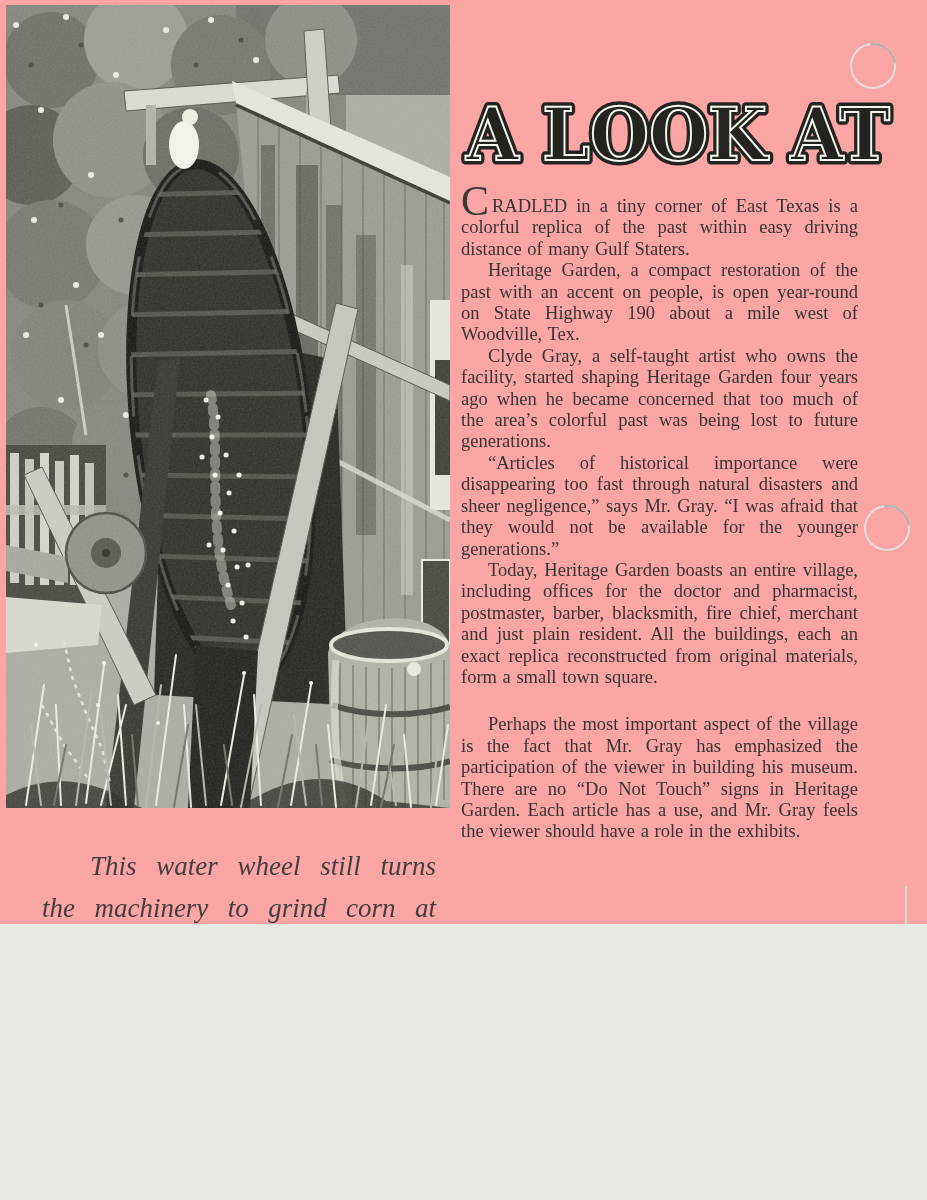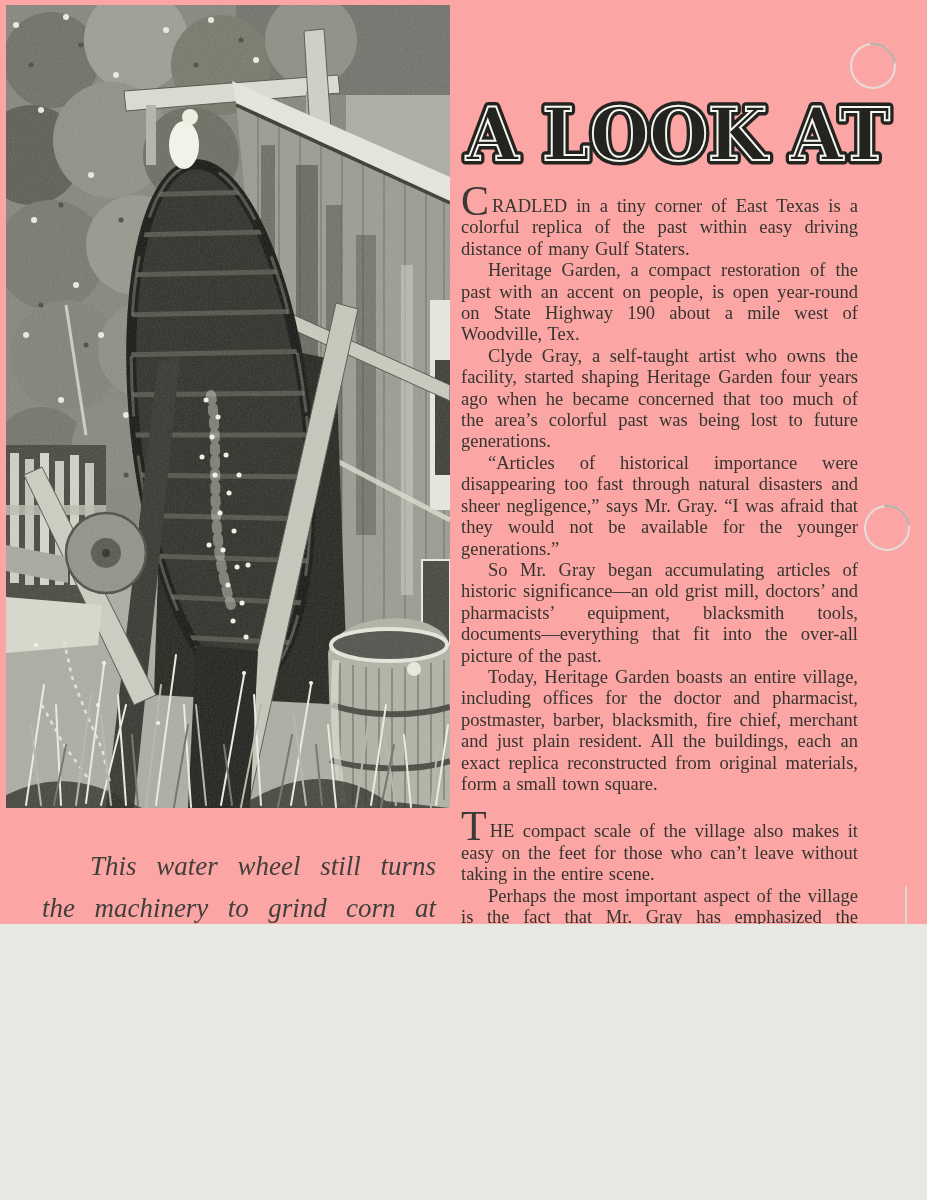--- a/index.html
+++ b/index.html
@@ -226,26 +226,24 @@
     </svg>
   </div>
 
   <div class="column">
 
     <section>
       <p class="lead"><span class="cap">C</span><span>RADLED in a tiny corner of East Texas is a colorful replica of the past within easy driving distance of many Gulf Staters.</span></p>
       <p>Heritage Garden, a compact restoration of the past with an accent on people, is open year-round on State Highway 190 about a mile west of Woodville, Tex.</p>
       <p>Clyde Gray, a self-taught artist who owns the facility, started shaping Heritage Garden four years ago when he became concerned that too much of the area’s colorful past was being lost to future generations.</p>
       <p>“Articles of historical importance were disappearing too fast through natural disasters and sheer negligence,” says Mr. Gray. “I was afraid that they would not be available for the younger generations.”</p>
-      <p>So Mr. Gray began accumulating articles of historic significance—an old grist mill, doctors’ and pharmacists’ equipment, blacksmith tools, documents—everything that fit into the over-all picture of the past.</p>
       <p>Today, Heritage Garden boasts an entire village, including offices for the doctor and pharmacist, postmaster, barber, blacksmith, fire chief, merchant and just plain resident. All the buildings, each an exact replica reconstructed from original materials, form a small town square.</p>
     </section>
 
     <section class="sec2">
-      <p class="lead"><span class="cap">T</span><span>HE compact scale of the village also makes it easy on the feet for those who can’t leave without taking in the entire scene.</span></p>
       <p>Perhaps the most important aspect of the village is the fact that Mr. Gray has emphasized the participation of the viewer in building his museum. There are no “Do Not Touch” signs in Heritage Garden. Each article has a use, and Mr. Gray feels the viewer should have a role in the exhibits.</p>
     </section>
 
   </div>
 
   <div class="caption">This water wheel still turns the machinery to grind corn at Heritage Garden, but other exhibits are lighted electrically.</div>
 
   <div class="pagenum">Page Six</div>
 
   <div class="hole hole1"></div>

